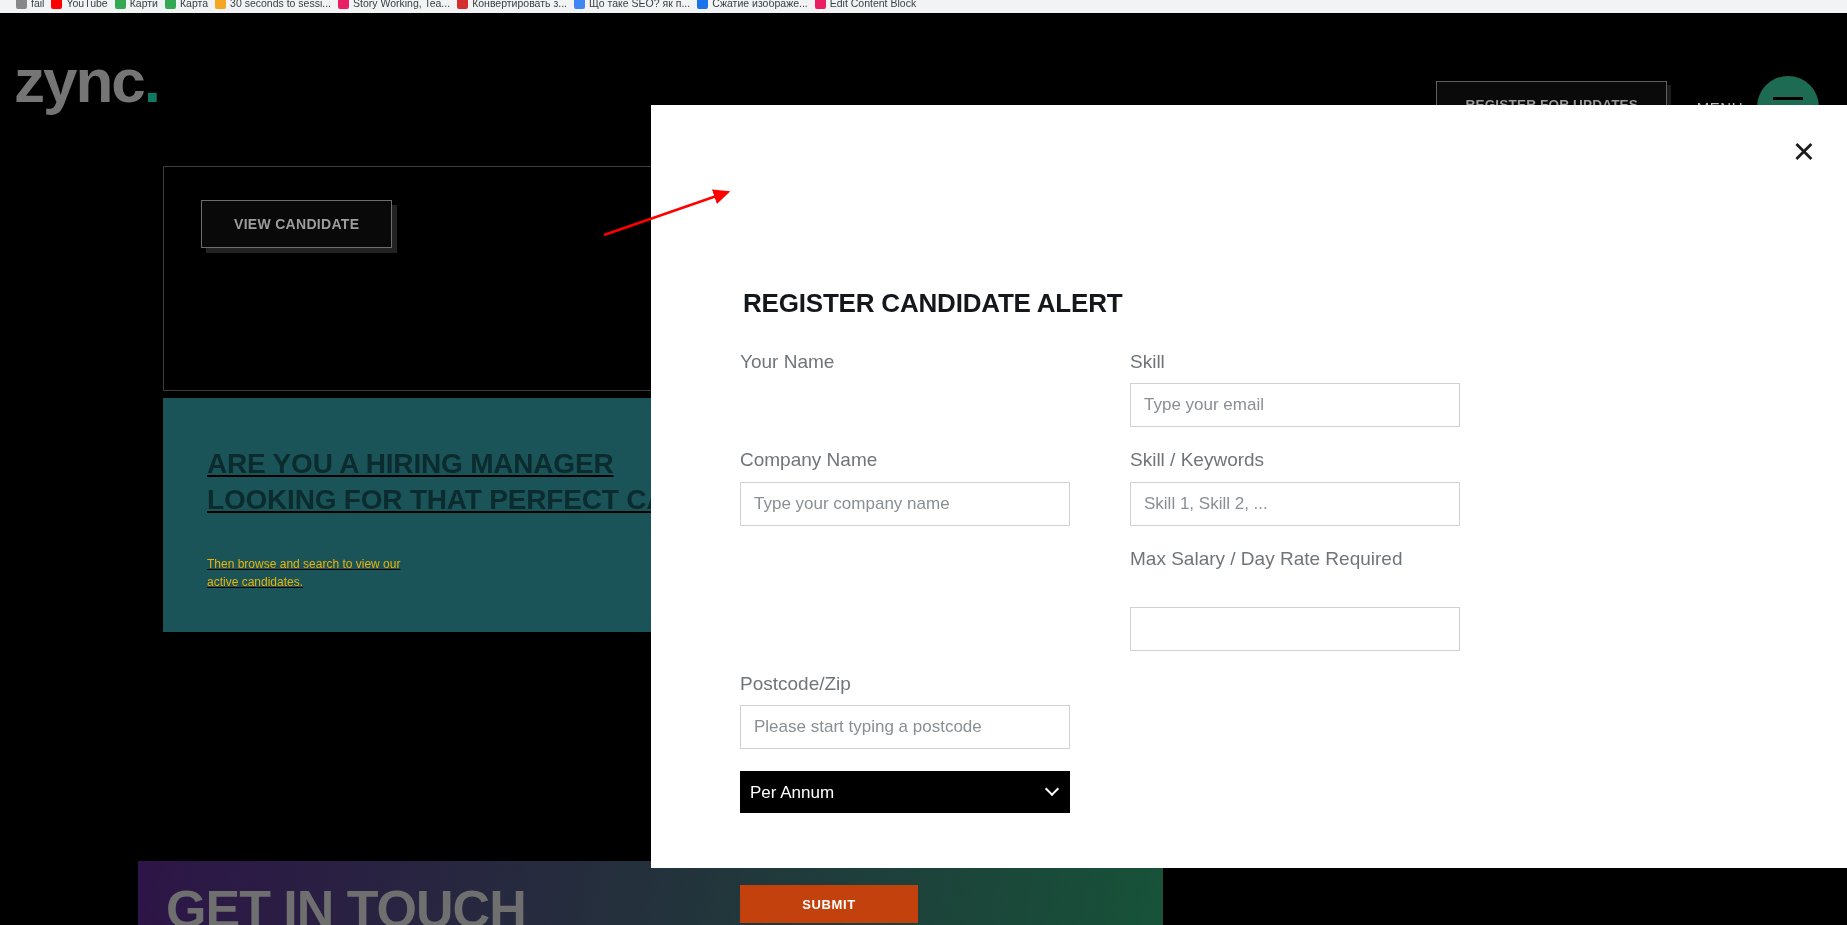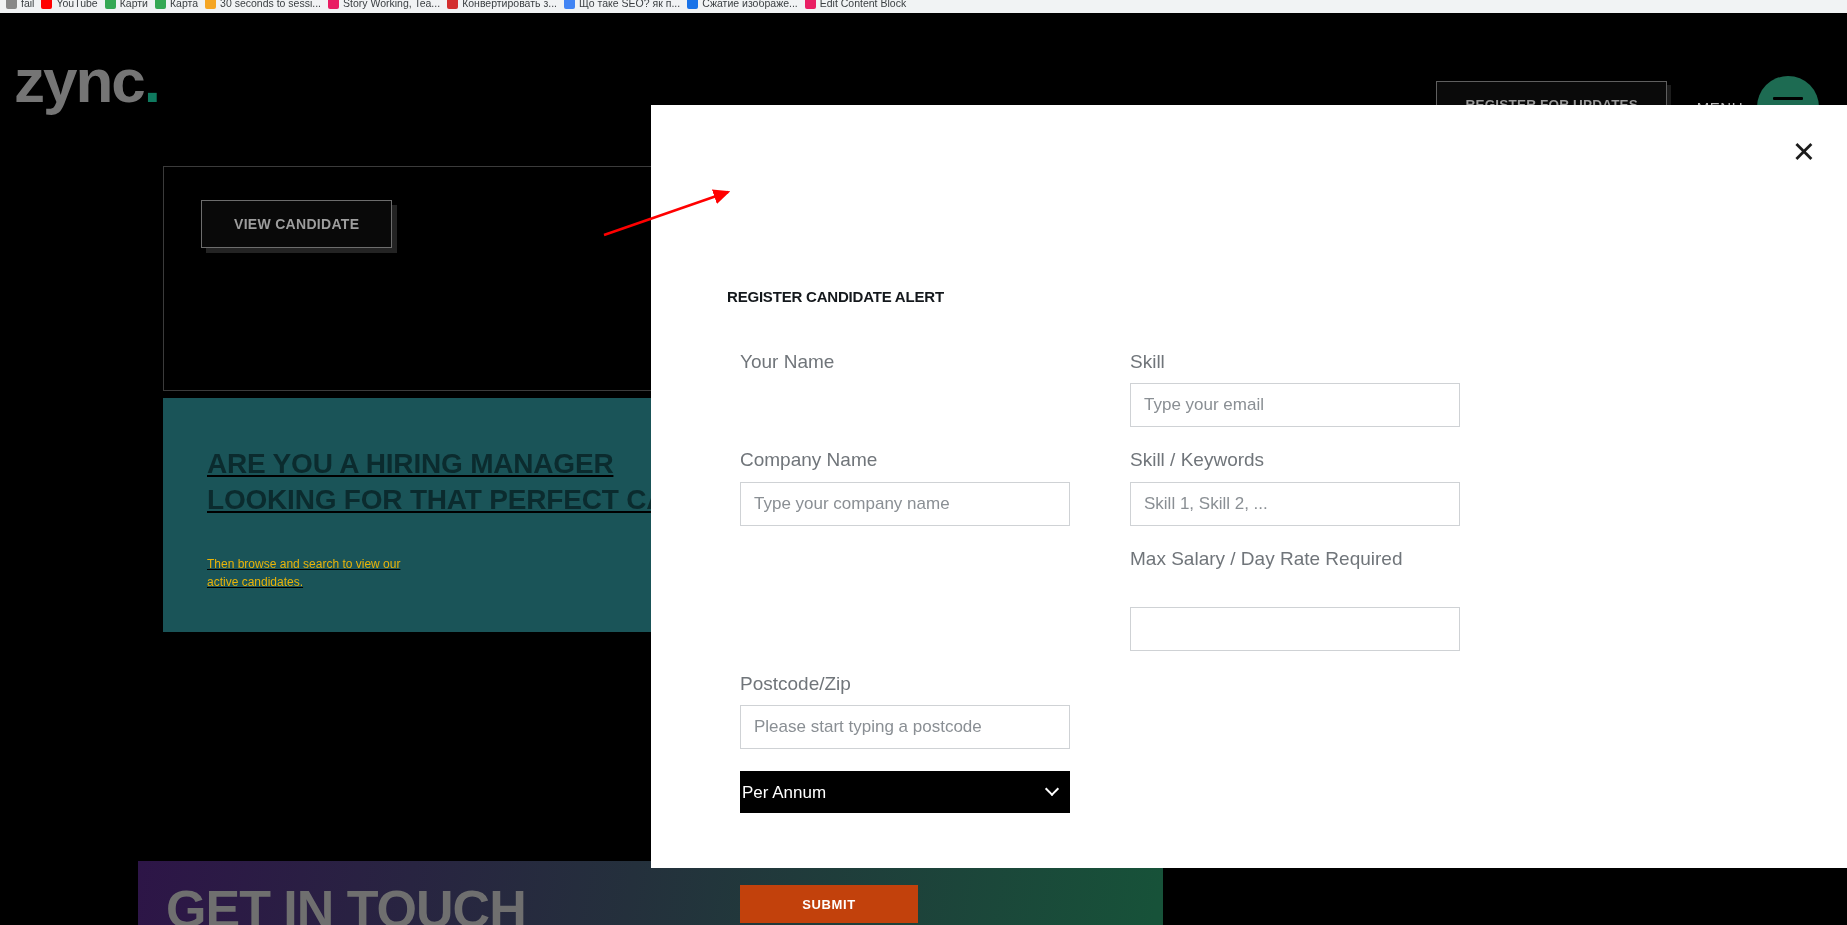--- a/index.html
+++ b/index.html
@@ -23,21 +23,21 @@
   
   .bookmarks-bar {
     position: absolute;
     top: 0; left: 0;
     width: 1847px;
     height: 13px;
     background: #f1f3f4;
     display: flex;
     align-items: flex-end;
     gap: 7px;
-    padding: 0 6px;
+    padding: 0 16px;
     overflow: hidden;
     z-index: 60;
   }
   .bm {
     display: flex;
     align-items: center;
     gap: 4px;
     height: 19px;
     flex: 0 0 auto;
     white-space: nowrap;
@@ -232,22 +232,22 @@
     color: #1b1b1b;
     font-size: 29px;
     line-height: 28px;
     text-align: center;
     font-family: "Liberation Sans", sans-serif;
     cursor: pointer;
     user-select: none;
   }
   .modal-title {
     position: absolute;
-    left: 76px; top: 183px;
-    font-size: 15px;
+    left: 92px; top: 183px;
+    font-size: 26px;
     font-weight: 700;
     color: #14181c;
     letter-spacing: -.2px;
     white-space: nowrap;
   }
 
   .form {
     position: absolute;
     left: 89px; top: 244px;
     width: 790px;
@@ -283,21 +283,21 @@
   }
   .text-input::placeholder { color: #8a8f94; }
 
   .select-row { margin-top: 2px; }
   .period-select {
     width: 330px;
     height: 42px;
     background: #000;
     color: #fff;
     border: none;
-    padding: 0 2px;
+    padding: 0 10px;
     font-size: 17px;
     font-family: "Liberation Sans", sans-serif;
     -webkit-appearance: none;
     appearance: none;
     outline: none;
   }
   .select-shell { position: relative; width: 330px; }
   .select-caret {
     position: absolute;
     right: 12px; top: 13px;

